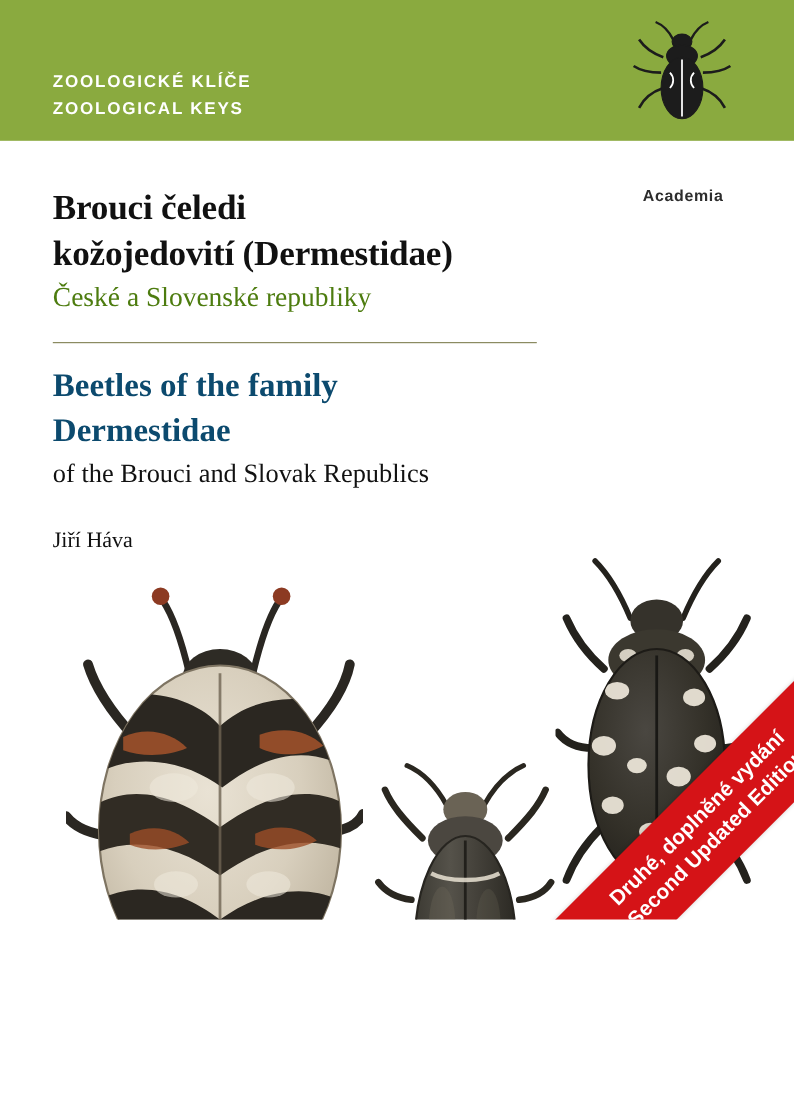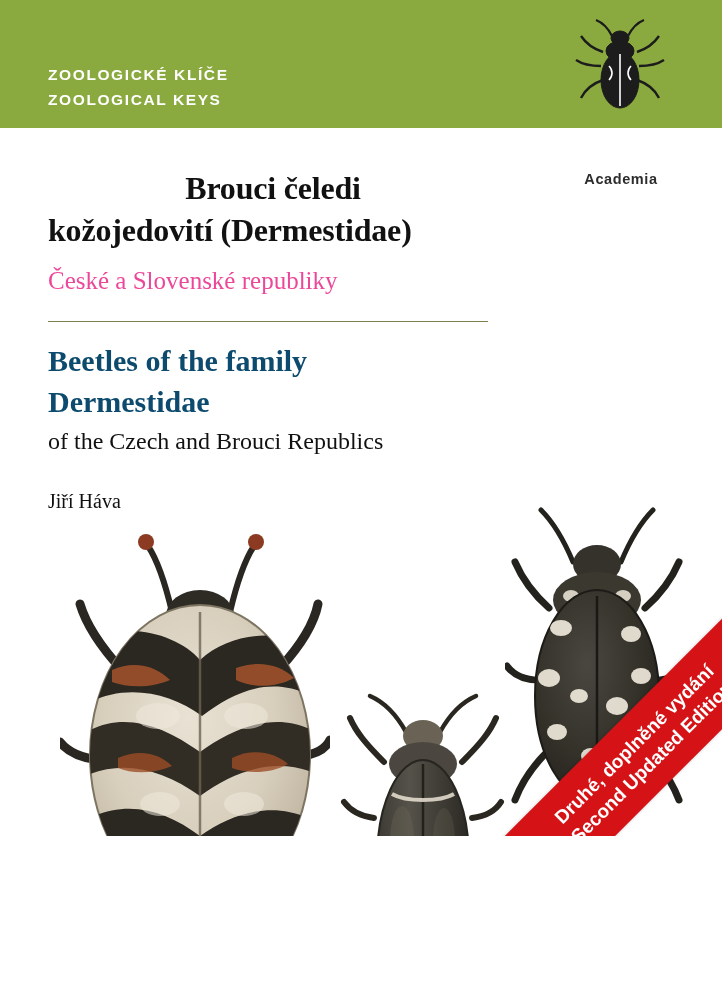--- a/index.html
+++ b/index.html
@@ -77,27 +77,27 @@
     width: 450px;
   }
   .title-cz-1, .title-cz-2 {
     font-family: "Liberation Serif", serif;
     font-weight: bold;
     font-size: 32px;
     color: #111111;
     line-height: 42px;
     letter-spacing: -0.2px;
   }
-  .title-cz-1 { margin-top: 2px; text-align: center; }
+  .title-cz-1 { margin-top: 2px; }
   .title-cz-sub {
     font-family: "Liberation Serif", serif;
     font-size: 25px;
-    color: #ec4899;
+    color: #4d7c0f;
     line-height: 36px;
-    margin-top: 12px;
+    margin-top: 2px;
   }
   .rule {
     width: 440px;
     height: 1px;
     background: #7f7f50;
     margin-top: 22px;
     margin-bottom: 18px;
   }
   .title-en-1, .title-en-2 {
     font-family: "Liberation Serif", serif;
@@ -216,21 +216,21 @@
   </div>
   <div class="publisher">Academia</div>
 
   <div class="titles">
     <div class="title-cz-1">Brouci čeledi</div>
     <div class="title-cz-2">kožojedovití (Dermestidae)</div>
     <div class="title-cz-sub">České a Slovenské republiky</div>
     <div class="rule"></div>
     <div class="title-en-1">Beetles of the family</div>
     <div class="title-en-2">Dermestidae</div>
-    <div class="title-en-sub">of the Czech and Brouci Republics</div>
+    <div class="title-en-sub">of the Brouci and Slovak Republics</div>
     <div class="author">Jiří Háva</div>
   </div>
 
   <div class="photos">
 
     <div class="beetle beetle-big">
       <svg width="270" height="430" viewBox="0 0 270 430" xmlns="http://www.w3.org/2000/svg">
         <defs>
           <radialGradient id="bodyBigG" cx="45%" cy="38%" r="70%">
             <stop offset="0%" stop-color="#e9e2d4"></stop>

